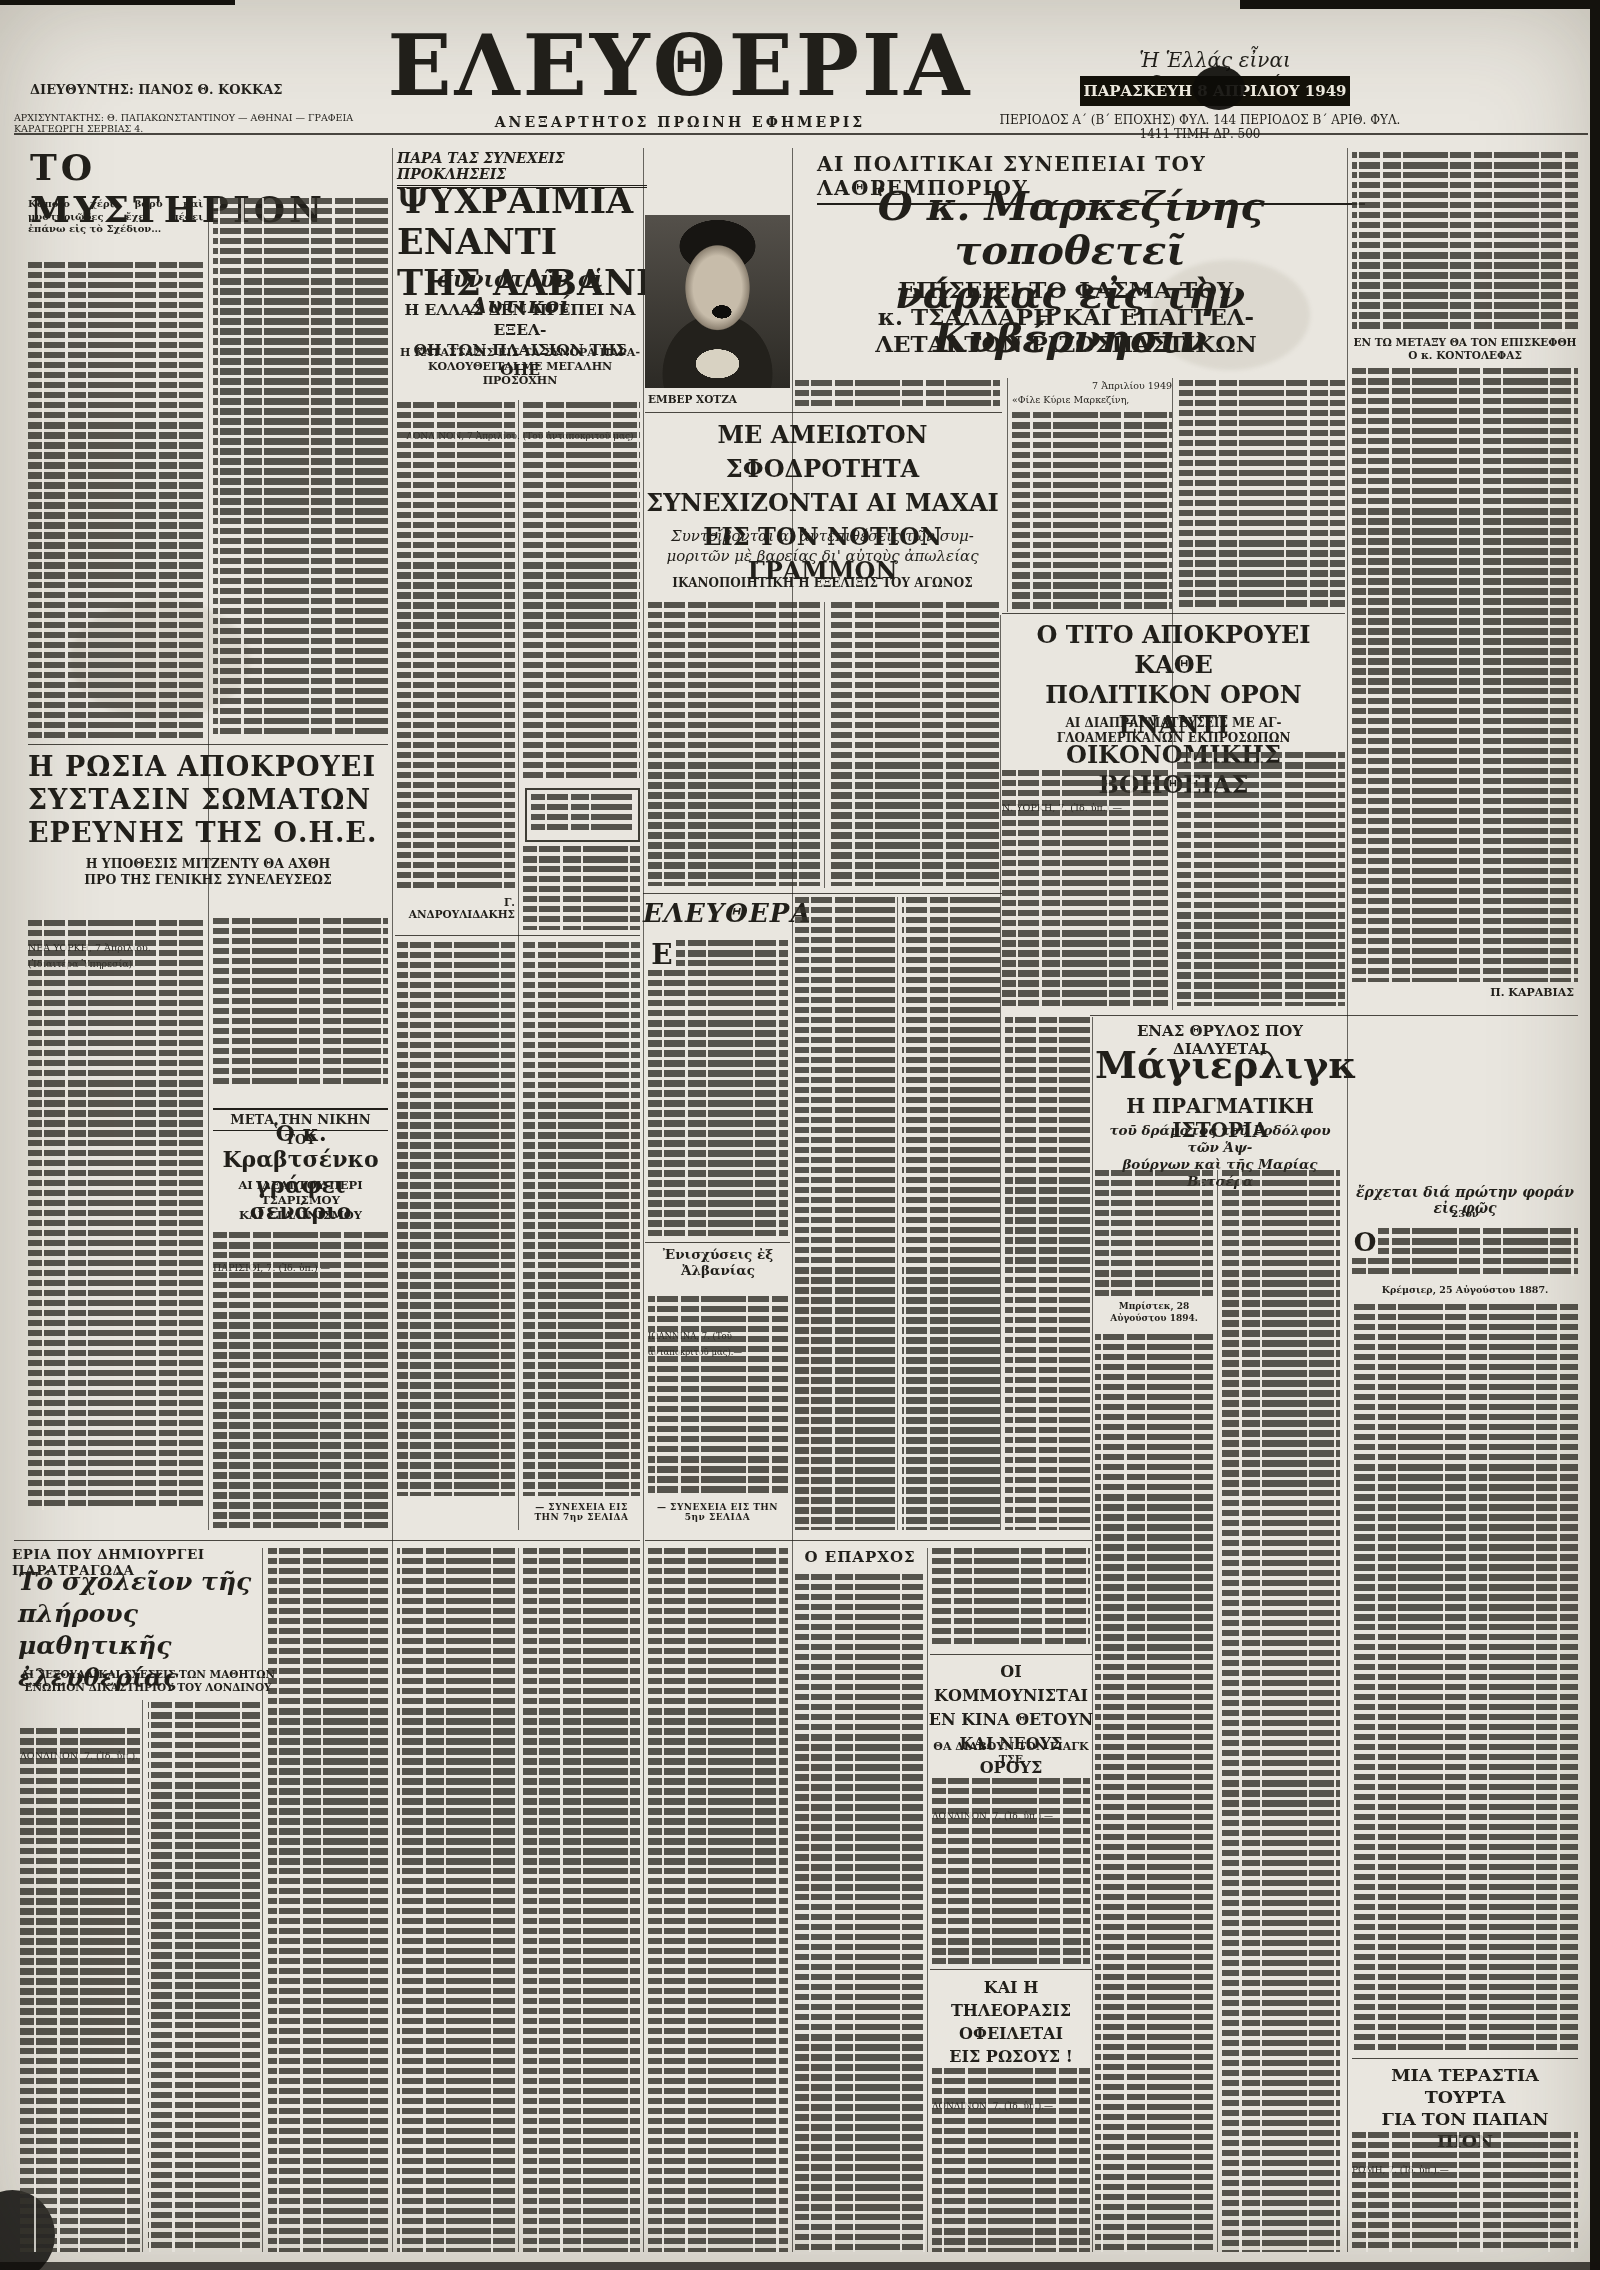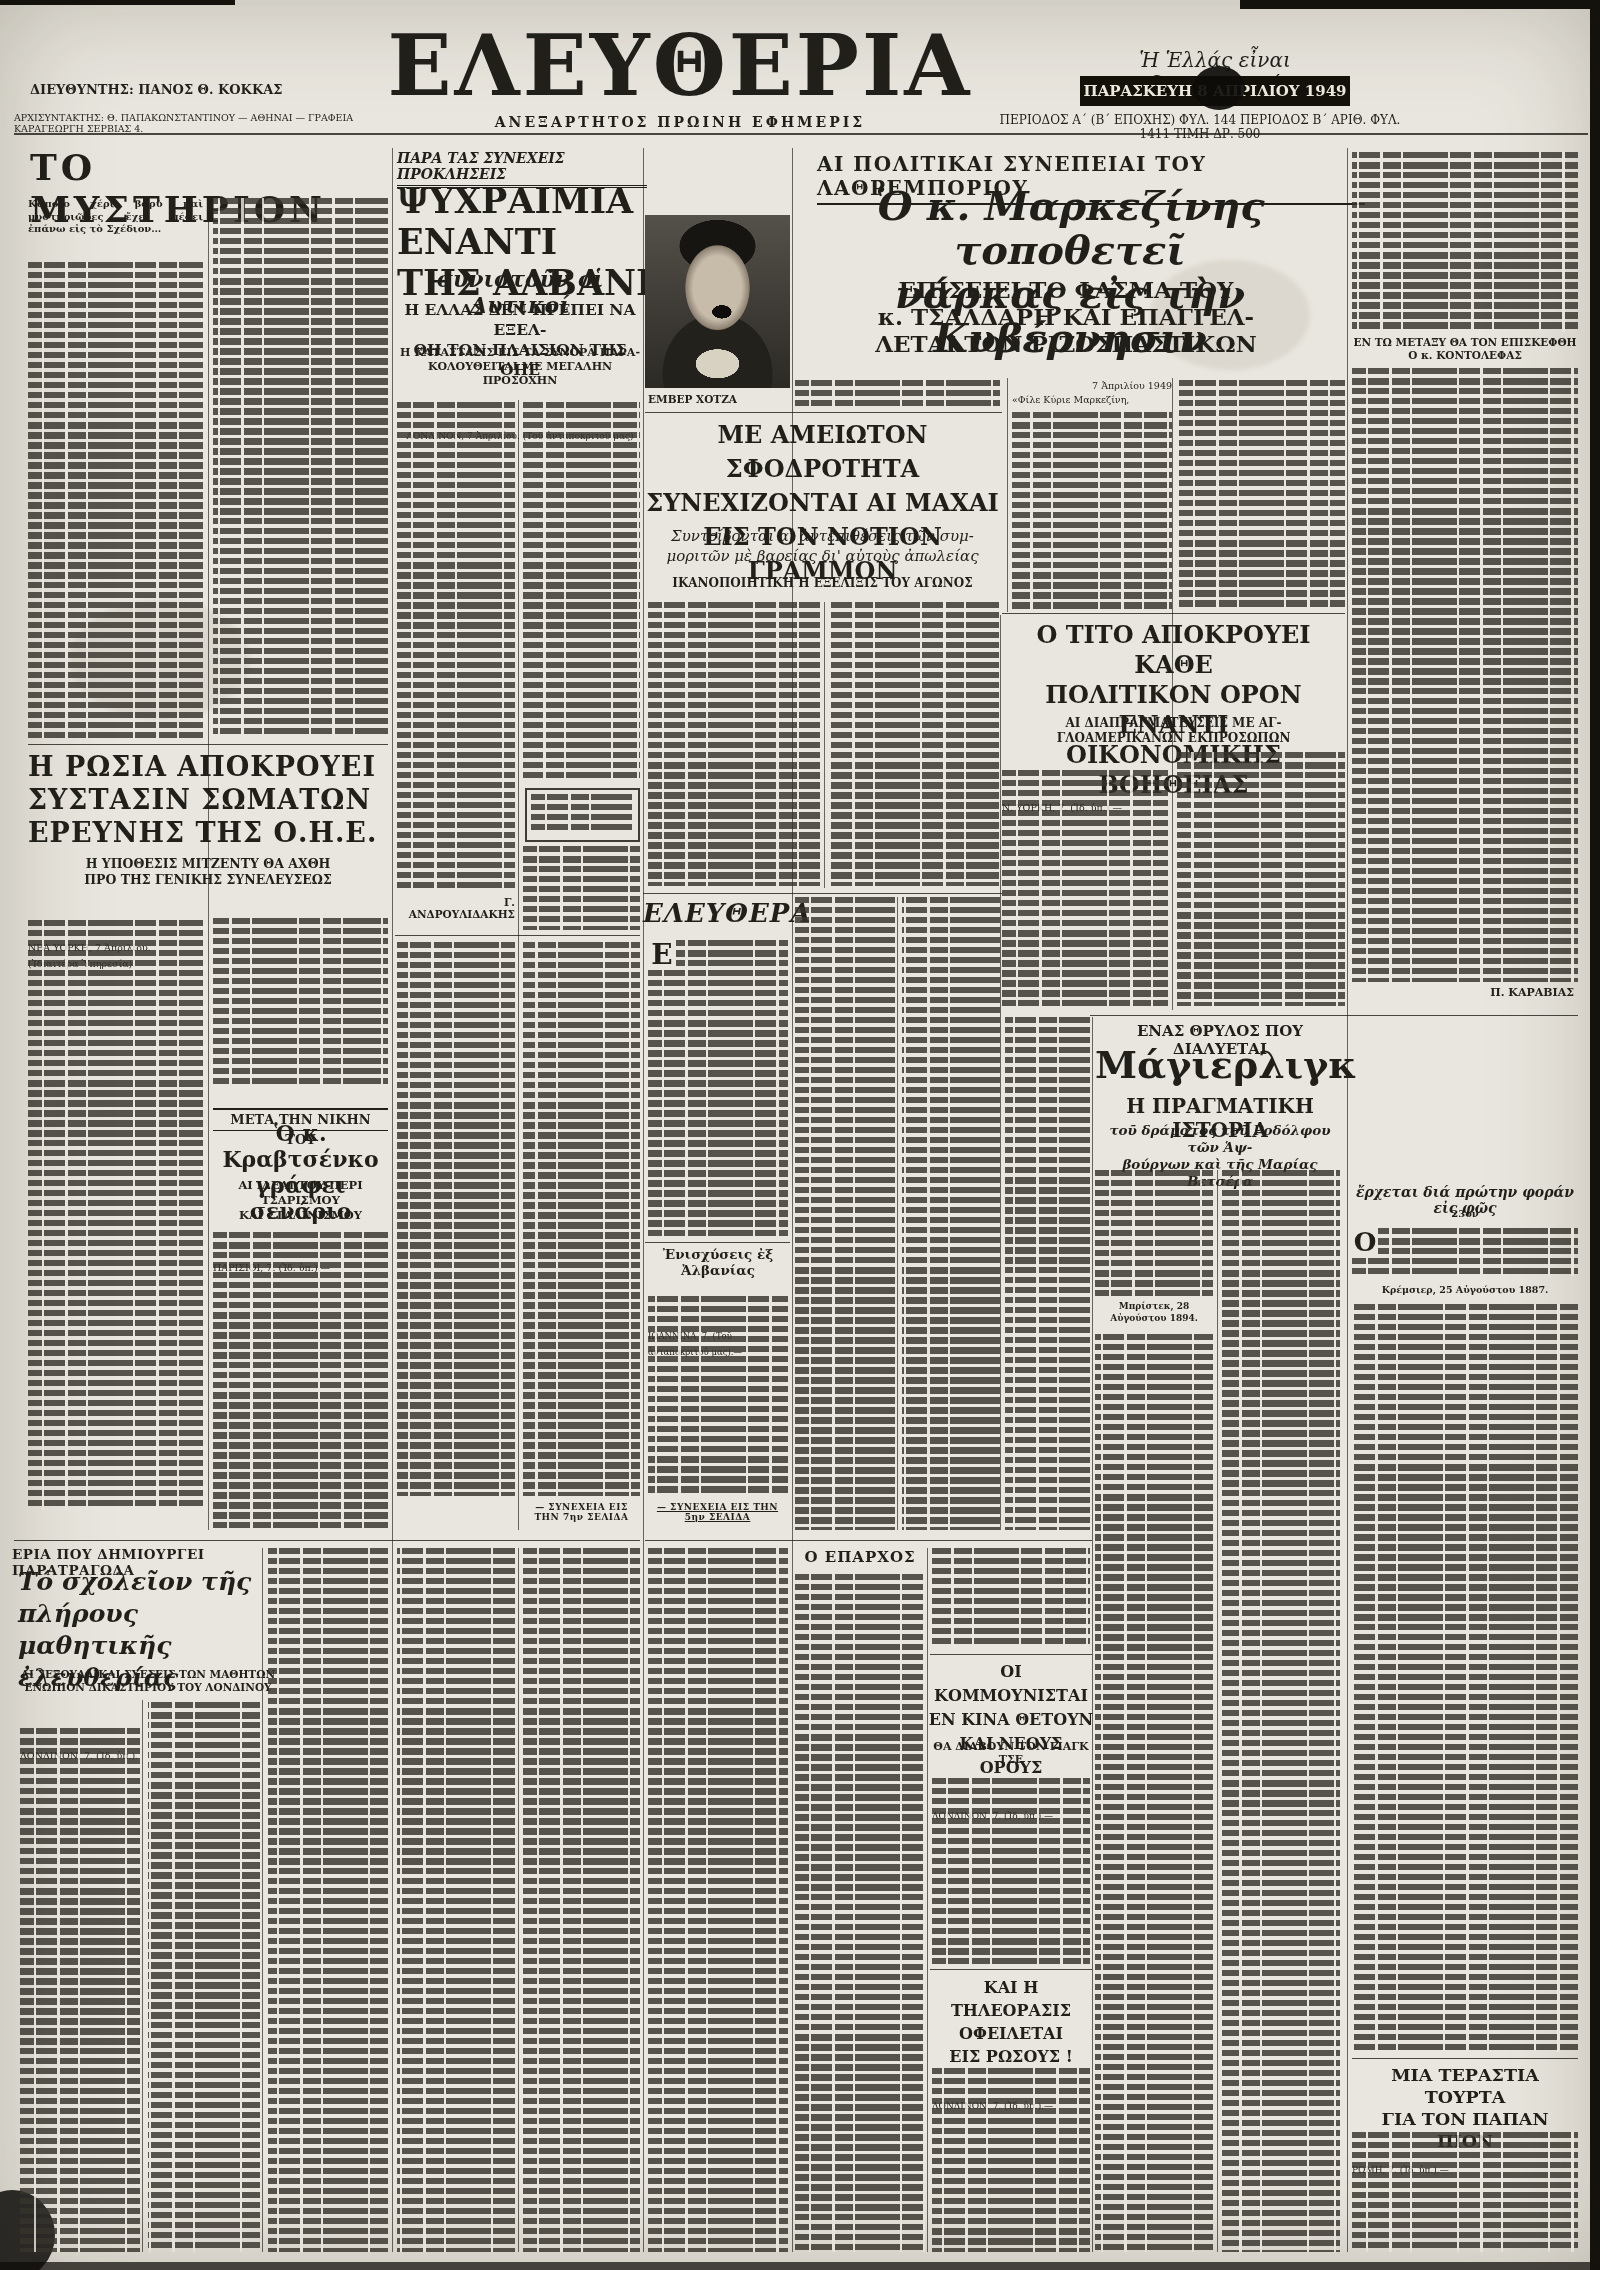--- a/index.html
+++ b/index.html
@@ -150,21 +150,21 @@
   <div class="g" style="left:830px;top:602px;width:170px;height:284px;background-position:-15px 0,0 0;"></div>
 
   <div class="hr" style="left:643px;top:893px;width:359px;"></div>
   <div class="t b i c" style="left:643px;top:898px;width:150px;font-size:26px;letter-spacing:1px;" data-bind="articles.eleythera.title">ΕΛΕΥΘΕΡΑ</div>
   <div class="g" style="left:648px;top:940px;width:140px;height:296px;"></div>
   <div class="dropcap" style="left:648px;top:940px;width:28px;height:30px;font-size:28px;line-height:30px;" data-bind="articles.eleythera.dropcap">Ε</div>
   <div class="hr" style="left:645px;top:1242px;width:145px;"></div>
   <div class="t b c" style="left:643px;top:1246px;width:150px;font-size:13.5px;line-height:16px;" data-bind="articles.enisxyseis.headline">Ἐνισχύσεις ἐξ Ἀλβανίας</div>
   <div class="t dl" style="left:648px;top:1280px;width:140px;font-size:8.5px;" data-bind="articles.enisxyseis.dateline">ΙΩΑΝΝΙΝΑ, 7. (Τοῦ ἀνταποκριτοῦ μας).—</div>
   <div class="g" style="left:648px;top:1296px;width:140px;height:200px;background-position:-7px 0,0 0;"></div>
-  <div class="t note c" style="left:645px;top:1502px;width:145px;text-decoration:underline;" data-bind="articles.continuations.c5">— ΣΥΝΕΧΕΙΑ ΕΙΣ ΤΗΝ 5ην ΣΕΛΙΔΑ</div>
+  <div class="t note c" style="left:645px;top:1502px;width:145px;" data-bind="articles.continuations.c5">— ΣΥΝΕΧΕΙΑ ΕΙΣ ΤΗΝ 5ην ΣΕΛΙΔΑ</div>
   <div class="hr" style="left:645px;top:1540px;width:447px;"></div>
   <div class="g" style="left:648px;top:1548px;width:140px;height:704px;"></div>
 
   <div class="t b" style="left:797px;top:152px;width:548px;font-size:20px;letter-spacing:1.5px;padding-bottom:3px;border-bottom:2px solid var(--ink);margin-left:20px;" data-bind="articles.markezinis.kicker">ΑΙ ΠΟΛΙΤΙΚΑΙ ΣΥΝΕΠΕΙΑΙ ΤΟΥ ΛΑΘΡΕΜΠΟΡΙΟΥ</div>
   <div class="t b i c" style="left:793px;top:184px;width:554px;font-size:40px;line-height:44px;" data-bind="articles.markezinis.headline">Ὁ κ. Μαρκεζίνης τοποθετεῖ
 νάρκας εἰς τὴν Κυβέρνησιν</div>
   <div class="t b c" style="left:849px;top:276px;width:434px;font-size:23px;line-height:27px;" data-bind="articles.markezinis.deck">ΕΠΙΣΕΙΕΙ ΤΟ ΦΑΣΜΑ ΤΟΥ
 κ. ΤΣΑΛΔΑΡΗ ΚΑΙ ΕΠΑΓΓΕΛ-
 ΛΕΤΑΙ ΤΟΝ ΡΙΖΟΣΠΑΣΤΙΚΩΝ</div>
   <div class="g" style="left:795px;top:380px;width:205px;height:28px;"></div>

